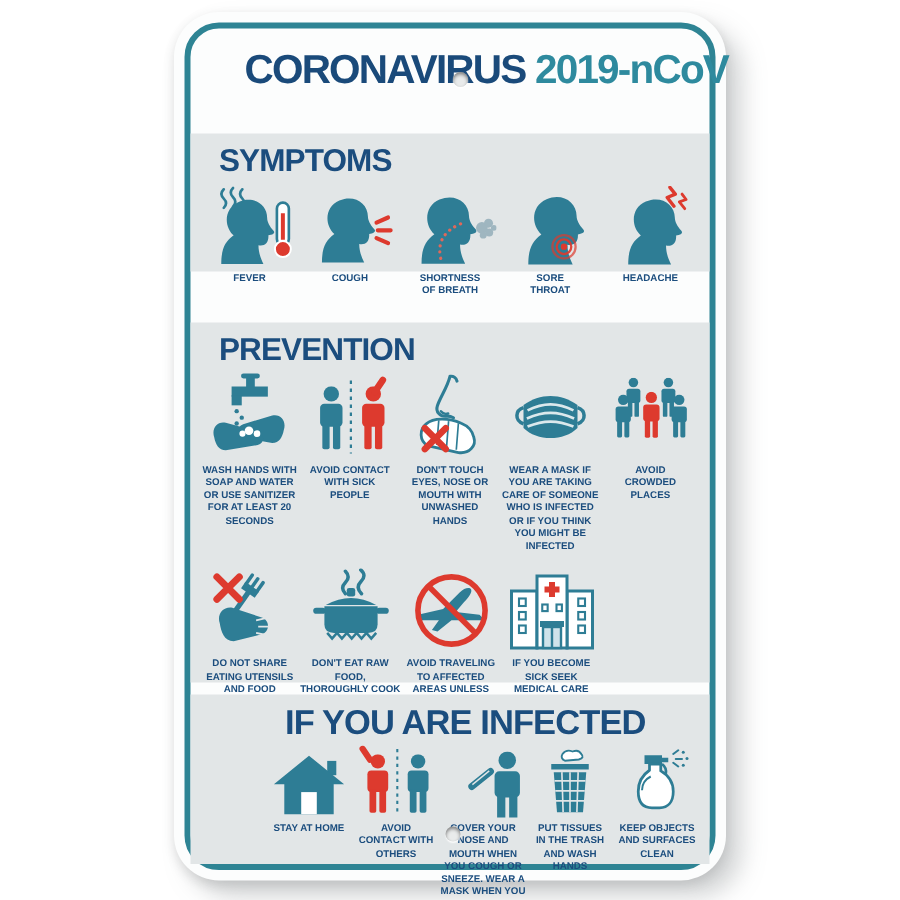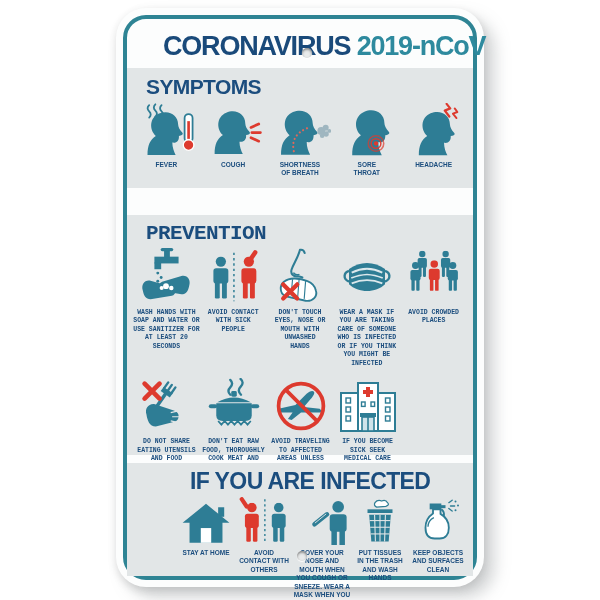--- a/index.html
+++ b/index.html
@@ -29,22 +29,22 @@
   .header { position:absolute; left:0; right:0; top:12px; text-align:center;margin-left:36px; }
   .title { font-size:27px; font-weight:bold; letter-spacing:-1.2px; line-height:30px; white-space:nowrap; }
   .title .main { color:#1a4a7a; }
   .title .accent { color:#2e8a9e; }
   .badge {
     display:inline-block; margin-top:2px; background:#2e8494; color:#ffffff;
     font-size:9.5px; font-weight:bold; letter-spacing:0.2px; padding:2px 9px 3px;
   }
 
   .panel { position:absolute; left:0; right:0; background:#e2e6e7; }
-  .panel.symptoms  { top:49px;  height:120px; }
-  .panel.prevention{ top:196px; height:240px;font-family:Liberation Mono, monospace; }
+  .panel.symptoms  { top:70px;  height:92px; }
+  .panel.prevention{ top:196px; height:240px; }
   .panel.infected  { top:444px; bottom:0;padding-left:44px; }
 
   .sec-heading {
     margin:7px 0 0 19px; font-size:21px; font-weight:bold;
     color:#1b4d7e; letter-spacing:-0.6px;
   }
   .panel.infected .sec-heading { font-size:23px; margin-top:5px; }
 
   .items { display:flex; align-items:flex-start; padding:0 6px; }
   .item { flex:1; display:flex; flex-direction:column; align-items:center; min-width:0; }

